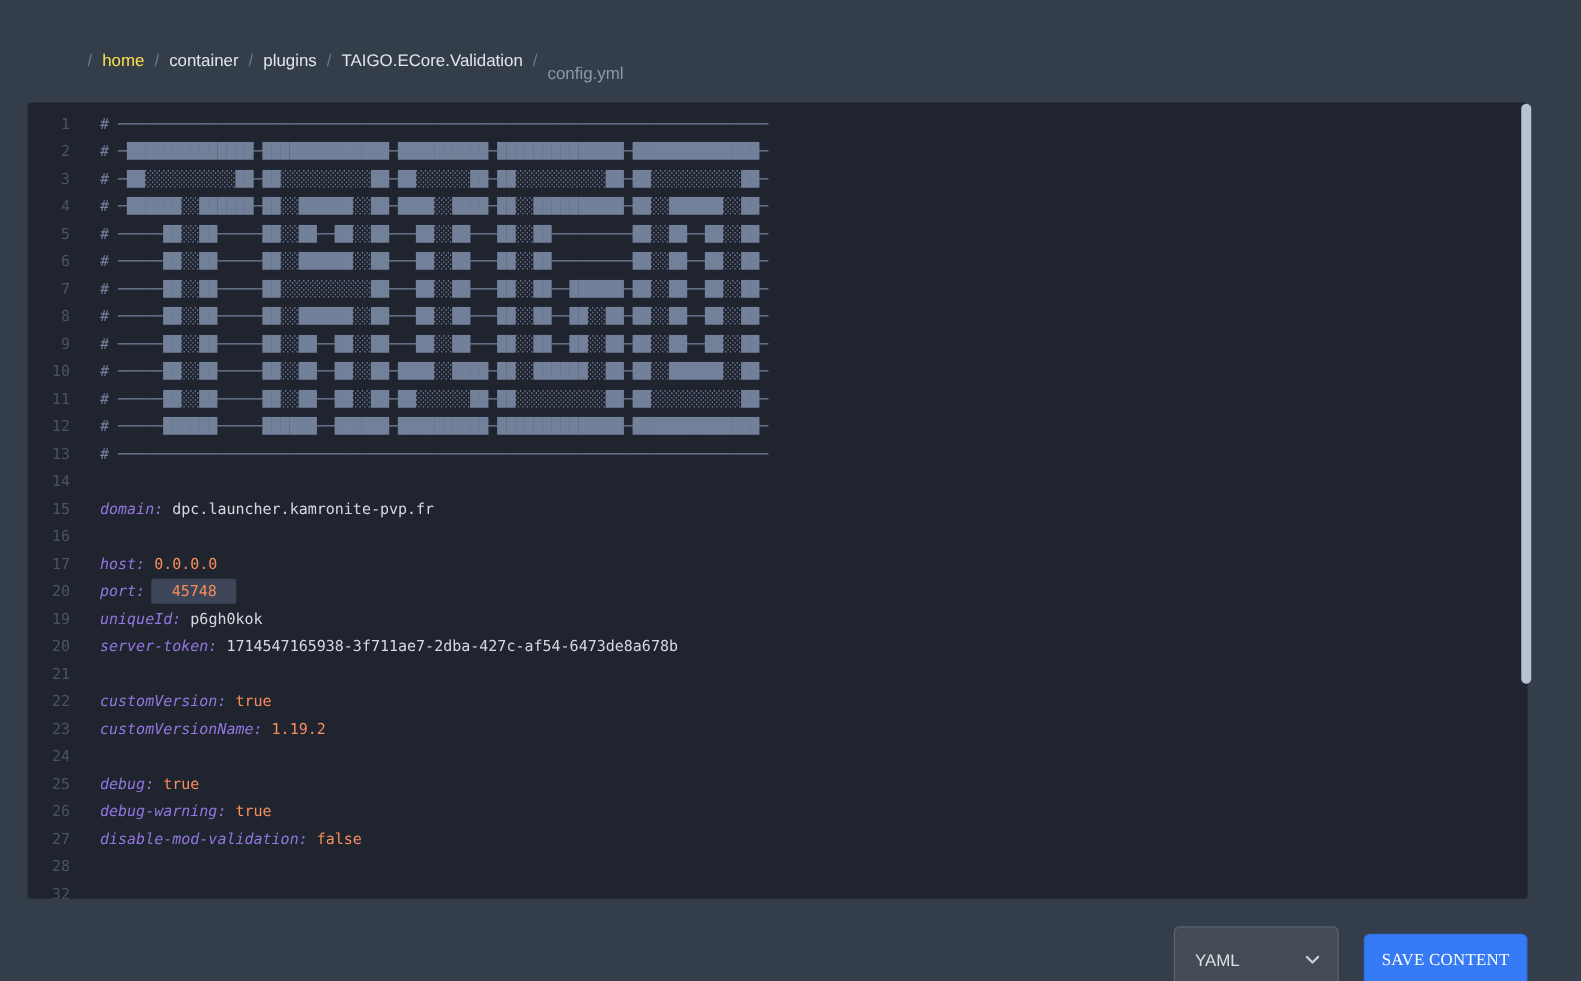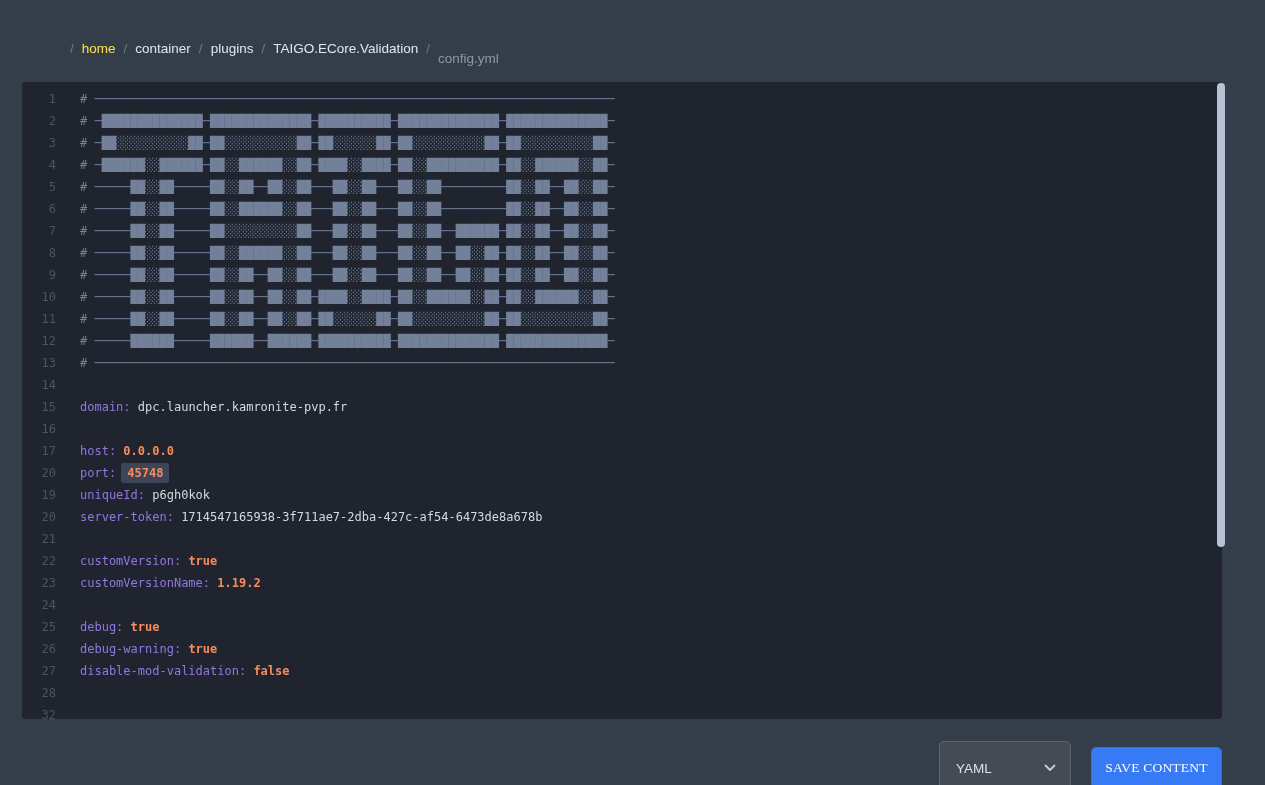--- a/index.html
+++ b/index.html
@@ -42,24 +42,24 @@
     font-size:12px;line-height:22px;
   }
   .line{display:flex;height:22px;white-space:pre;}
   .ln{
     flex:0 0 46px;text-align:right;padding-right:12px;
     color:var(--ln-color);user-select:none;
   }
   .code{margin-left:12px;white-space:pre;}
   .seg{white-space:pre;}
   .cmt{color:var(--syn-cmt);}
-  .key{color:var(--syn-key);}
+  .key{color:var(--syn-key);font-style:italic;}
   .str{color:var(--syn-str);}
-  .num{color:var(--syn-num);font-weight:bold;}
-  .sel{background:var(--sel-bg);padding:3px 6px;margin:0 -2px;border-radius:2px;}
+  .num{color:var(--syn-num);}
+  .sel{background:var(--sel-bg);padding:3px 16px;margin:0 -2px;border-radius:2px;}
   .scroll-thumb{
     position:absolute;top:1px;right:-3px;width:8px;height:464px;
     background:var(--thumb);border-radius:4px;
   }
   
   .controls{
     margin-left:22px;width:1200px;margin-top:22px;
     display:flex;justify-content:flex-end;align-items:center;gap:20px;
   }
   .lang-select{

